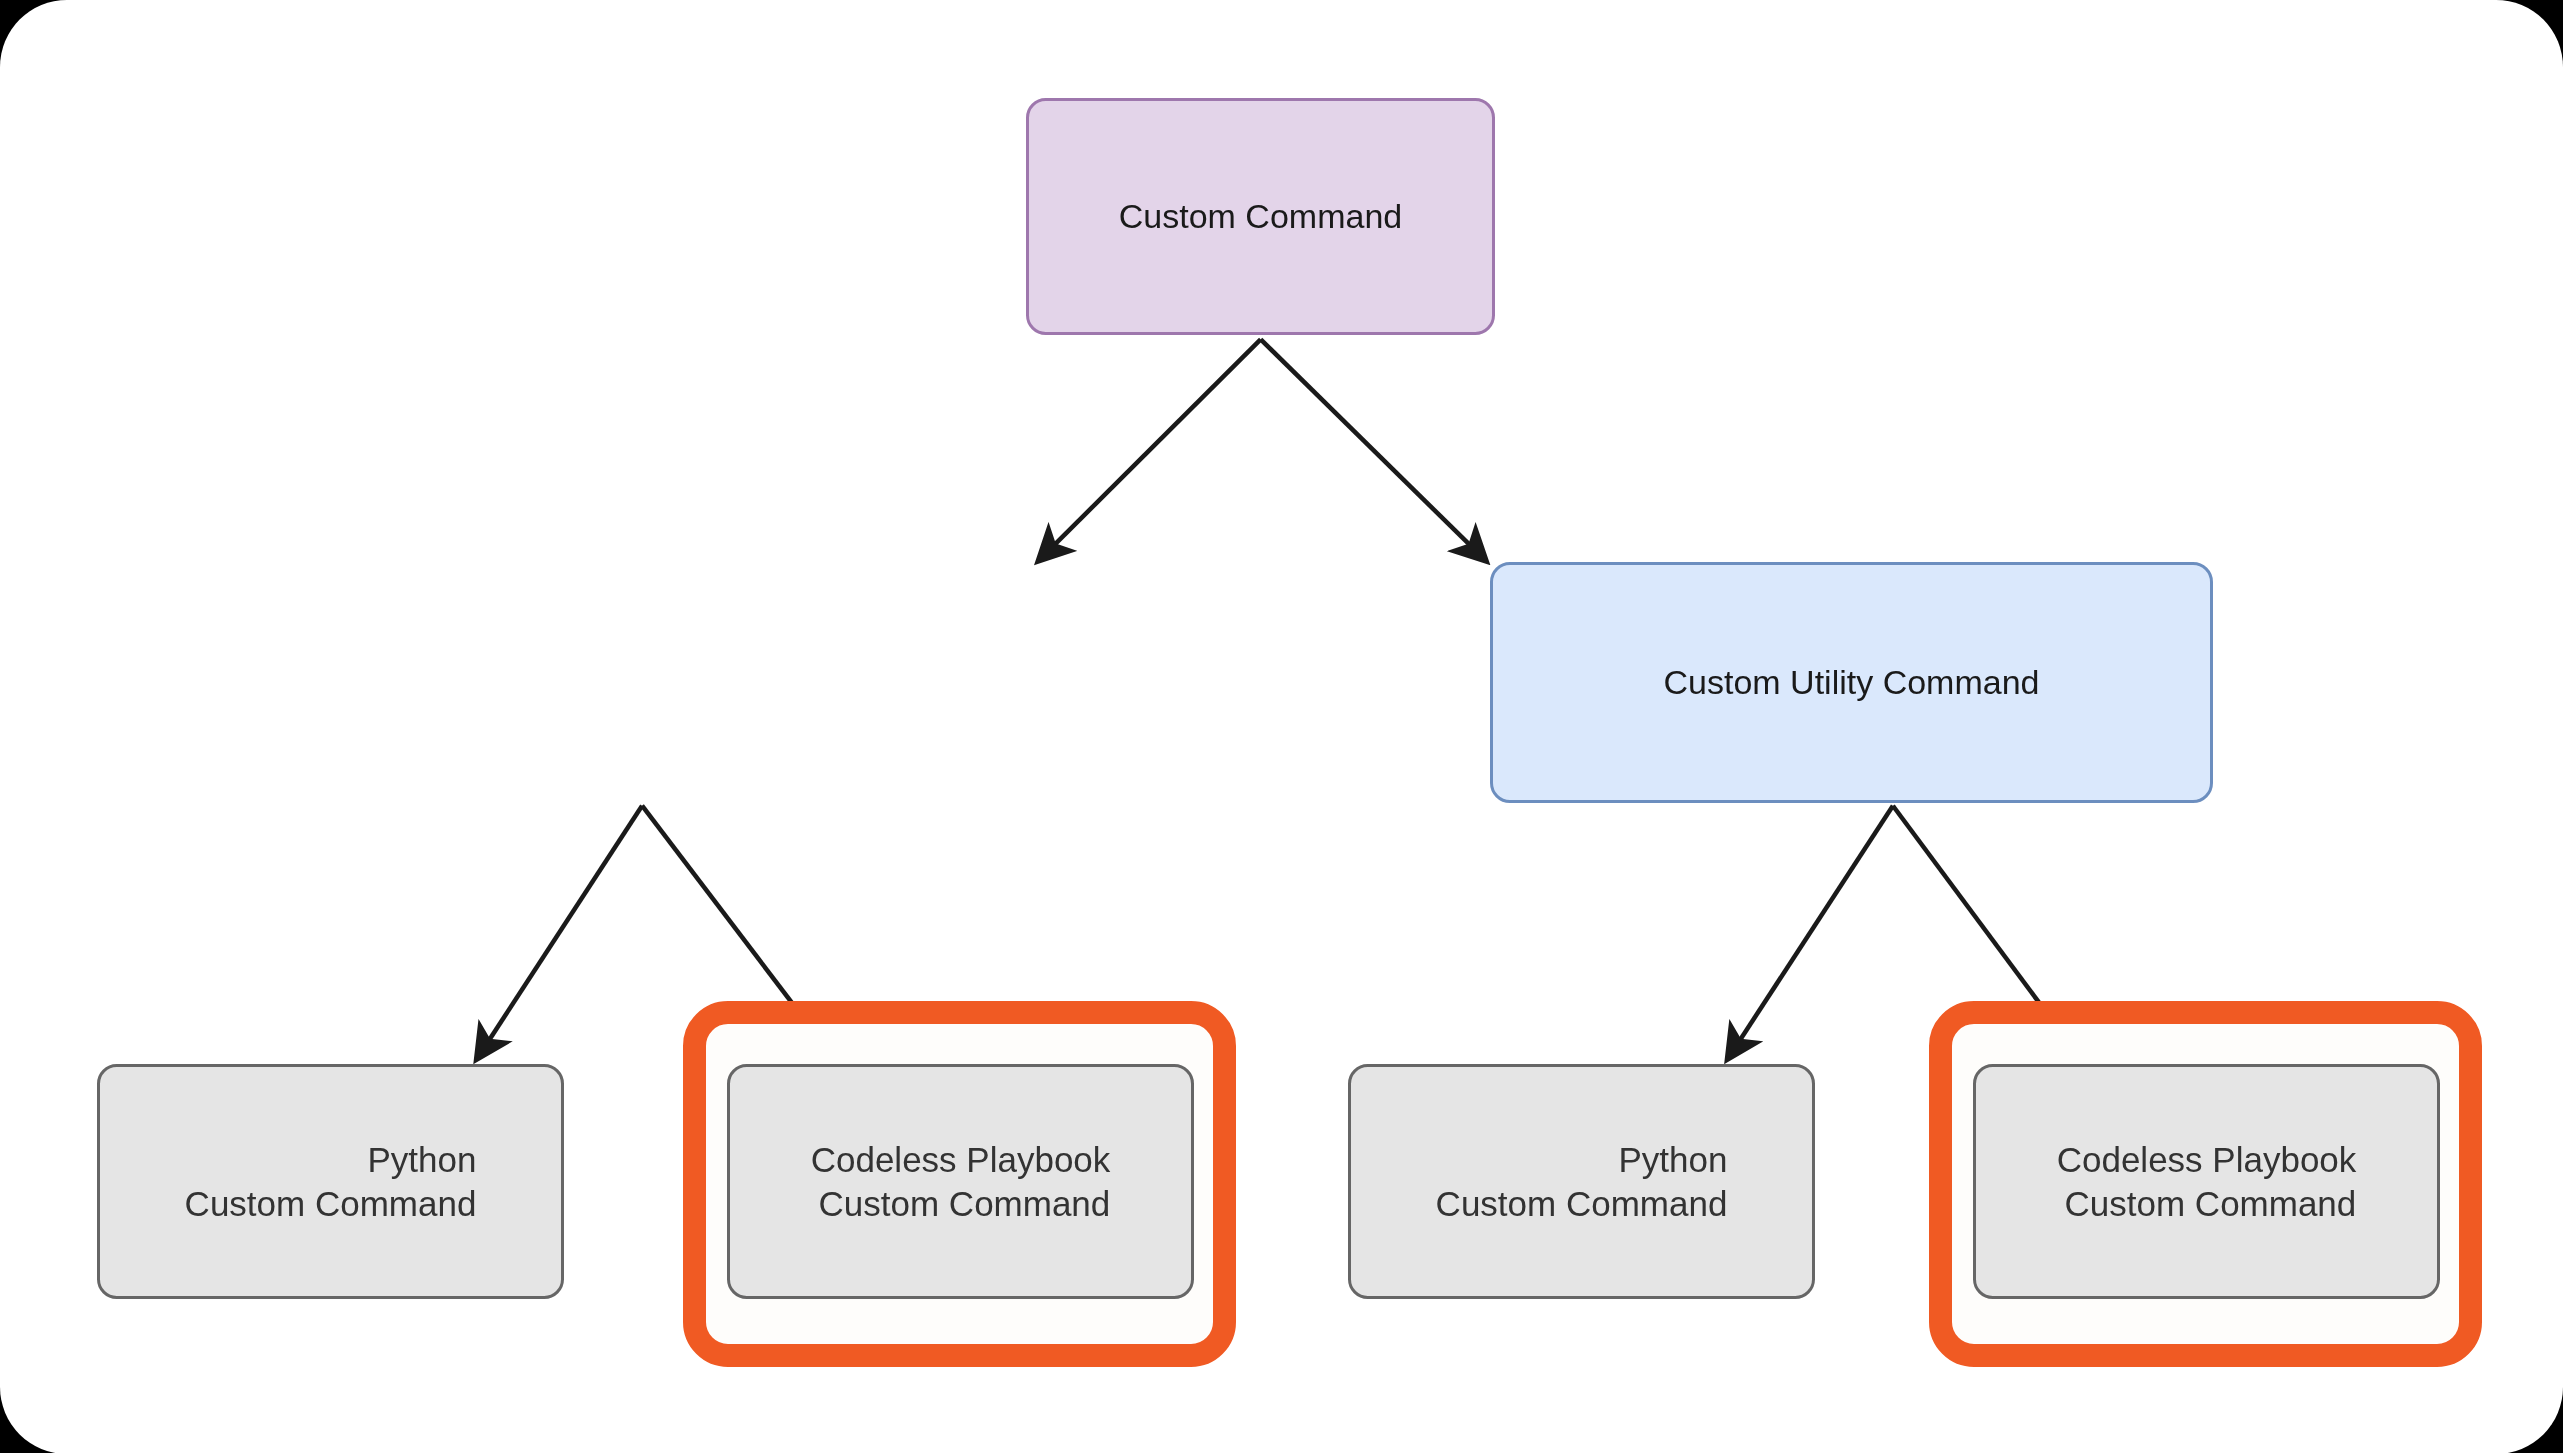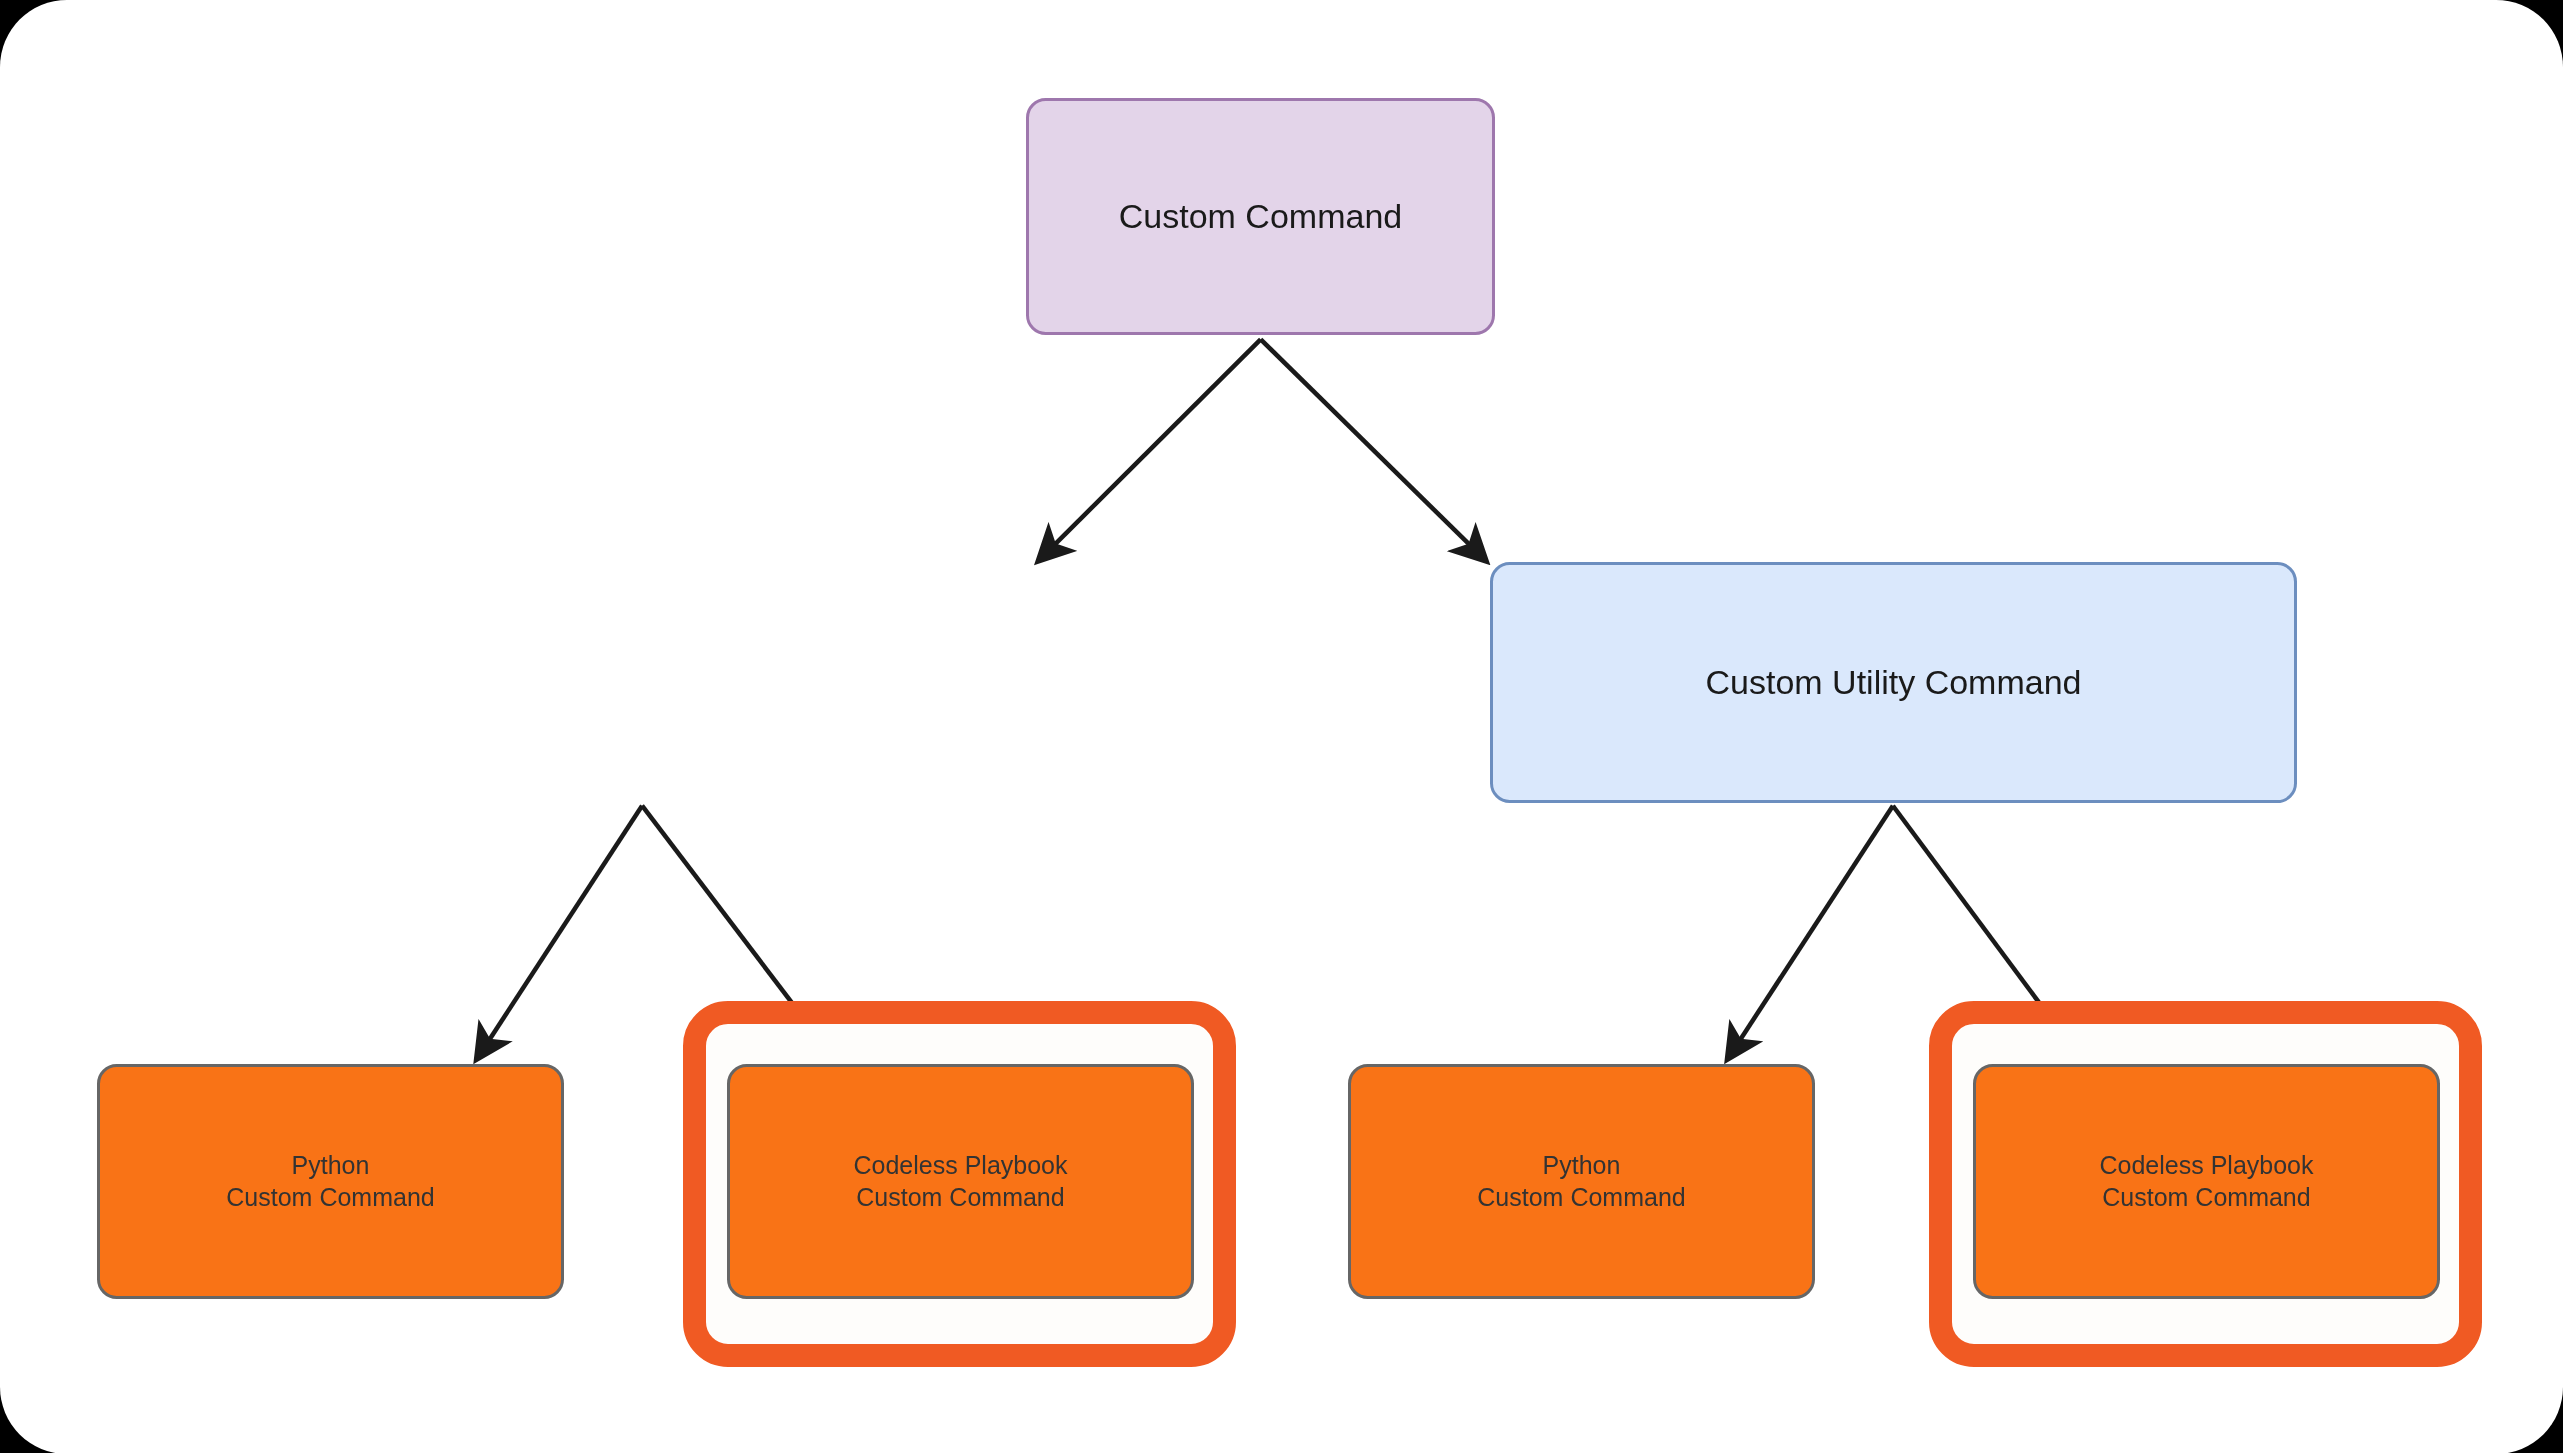--- a/index.html
+++ b/index.html
@@ -49,25 +49,26 @@
     border-radius: 19.7px;
     font-size: 34px;
   }
   .node-mid {
     background: #DAE8FC;
     border: 3.8px solid #6C8EBF;
     border-radius: 19.7px;
     font-size: 34px;
   }
   .node-leaf {
-    background: #f97316;
+    background: #e5e5e5;
     border: 3px solid #666666;
     border-radius: 19.7px;
-    font-size: 25px;
+    font-size: 35px;
     color: #333333;
+    text-align: right;
   }
   .highlight-ring {
     position: absolute;
     box-sizing: border-box;
     border: 23px solid #F05A23;
     border-radius: 45px;
     background: #FEFDFB;
     pointer-events: none;
   }
 </style>
@@ -90,21 +91,21 @@
         <line x1="848" y1="1064" x2="630" y2="1398"></line>
         <line x1="848" y1="1064" x2="1102" y2="1398"></line>
         <line x1="2500" y1="1064" x2="2282" y2="1398"></line>
         <line x1="2500" y1="1064" x2="2748" y2="1398"></line>
       </g>
     </svg>
 
     <div class="node node-root" style="left:1026px; top:98px; width:469px; height:237px;">Custom Command</div>
 
 
-    <div class="node node-mid" style="left:1490px; top:562px; width:807px; height:241px;">Custom Utility Command</div>
+    <div class="node node-mid" style="left:1490px; top:562px; width:723px; height:241px;border-radius:20px;">Custom Utility Command</div>
 
     <div class="node node-leaf" style="left:97px; top:1064px; width:467px; height:235px;">Python
 Custom Command</div>
 
     <div class="highlight-ring" style="left:683px; top:1001px; width:553px; height:366px;"></div>
     <div class="node node-leaf" style="left:727px; top:1064px; width:467px; height:235px;">Codeless Playbook
 Custom Command</div>
 
     <div class="node node-leaf" style="left:1348px; top:1064px; width:467px; height:235px;">Python
 Custom Command</div>

